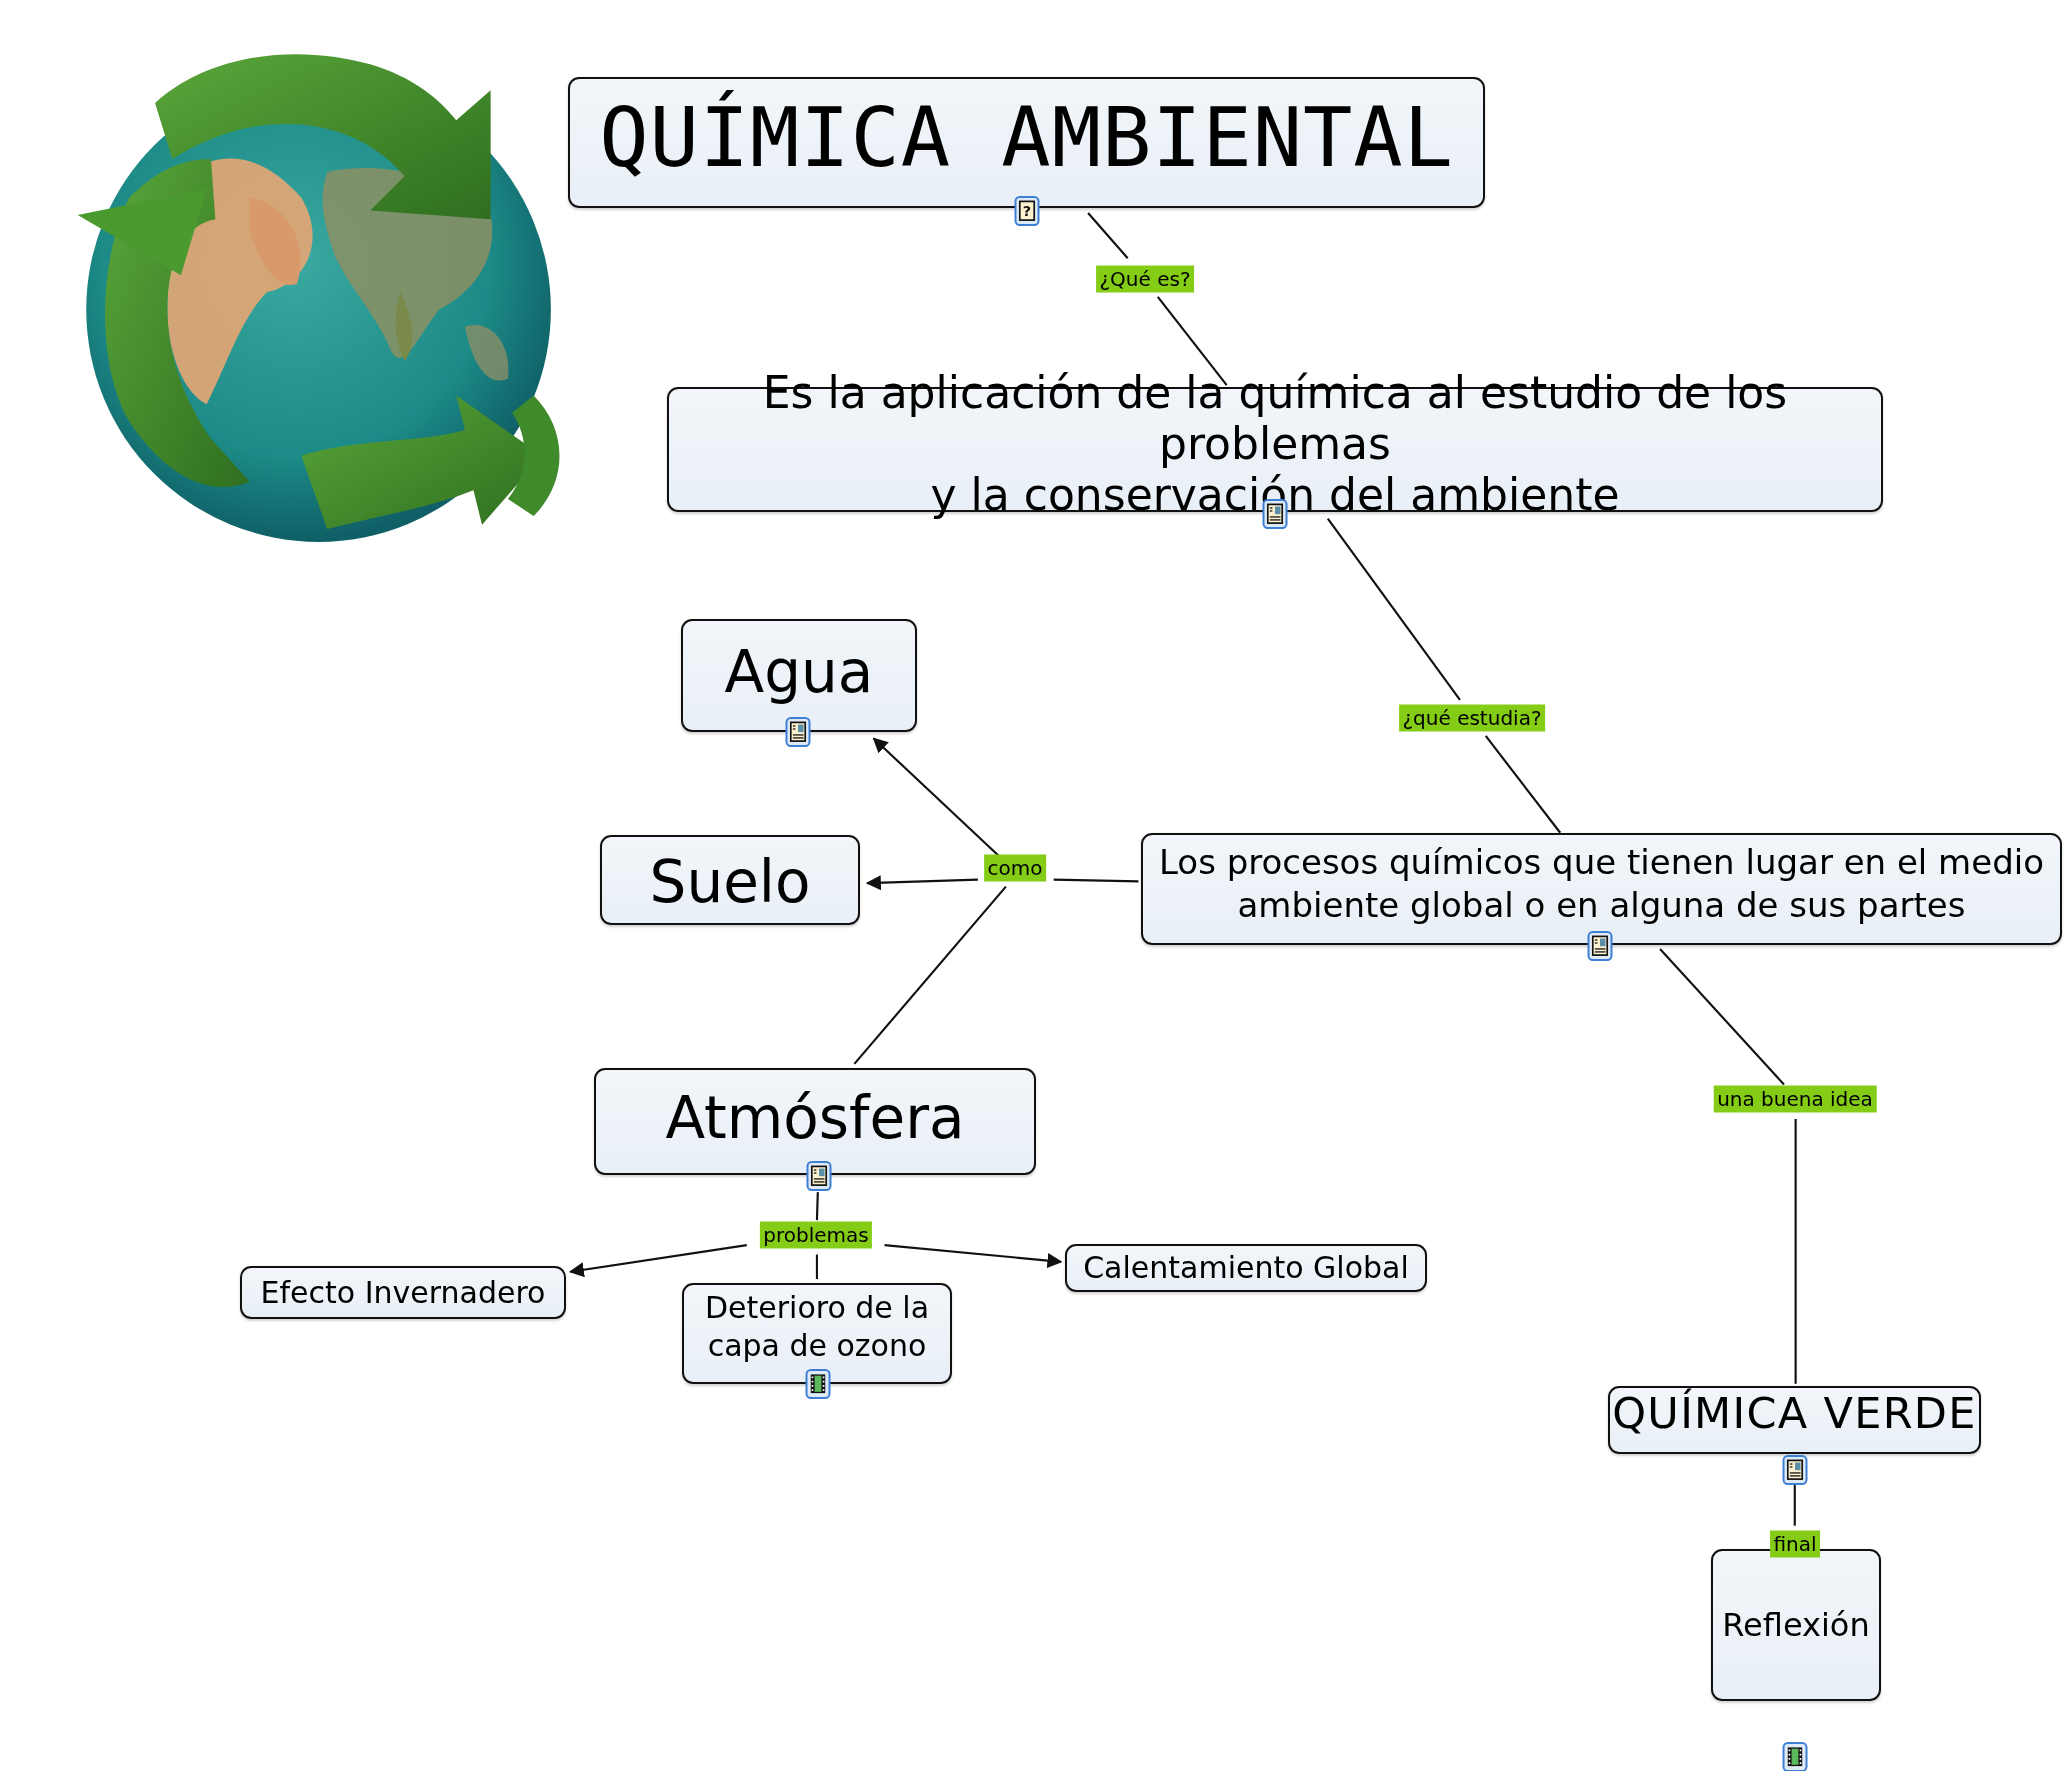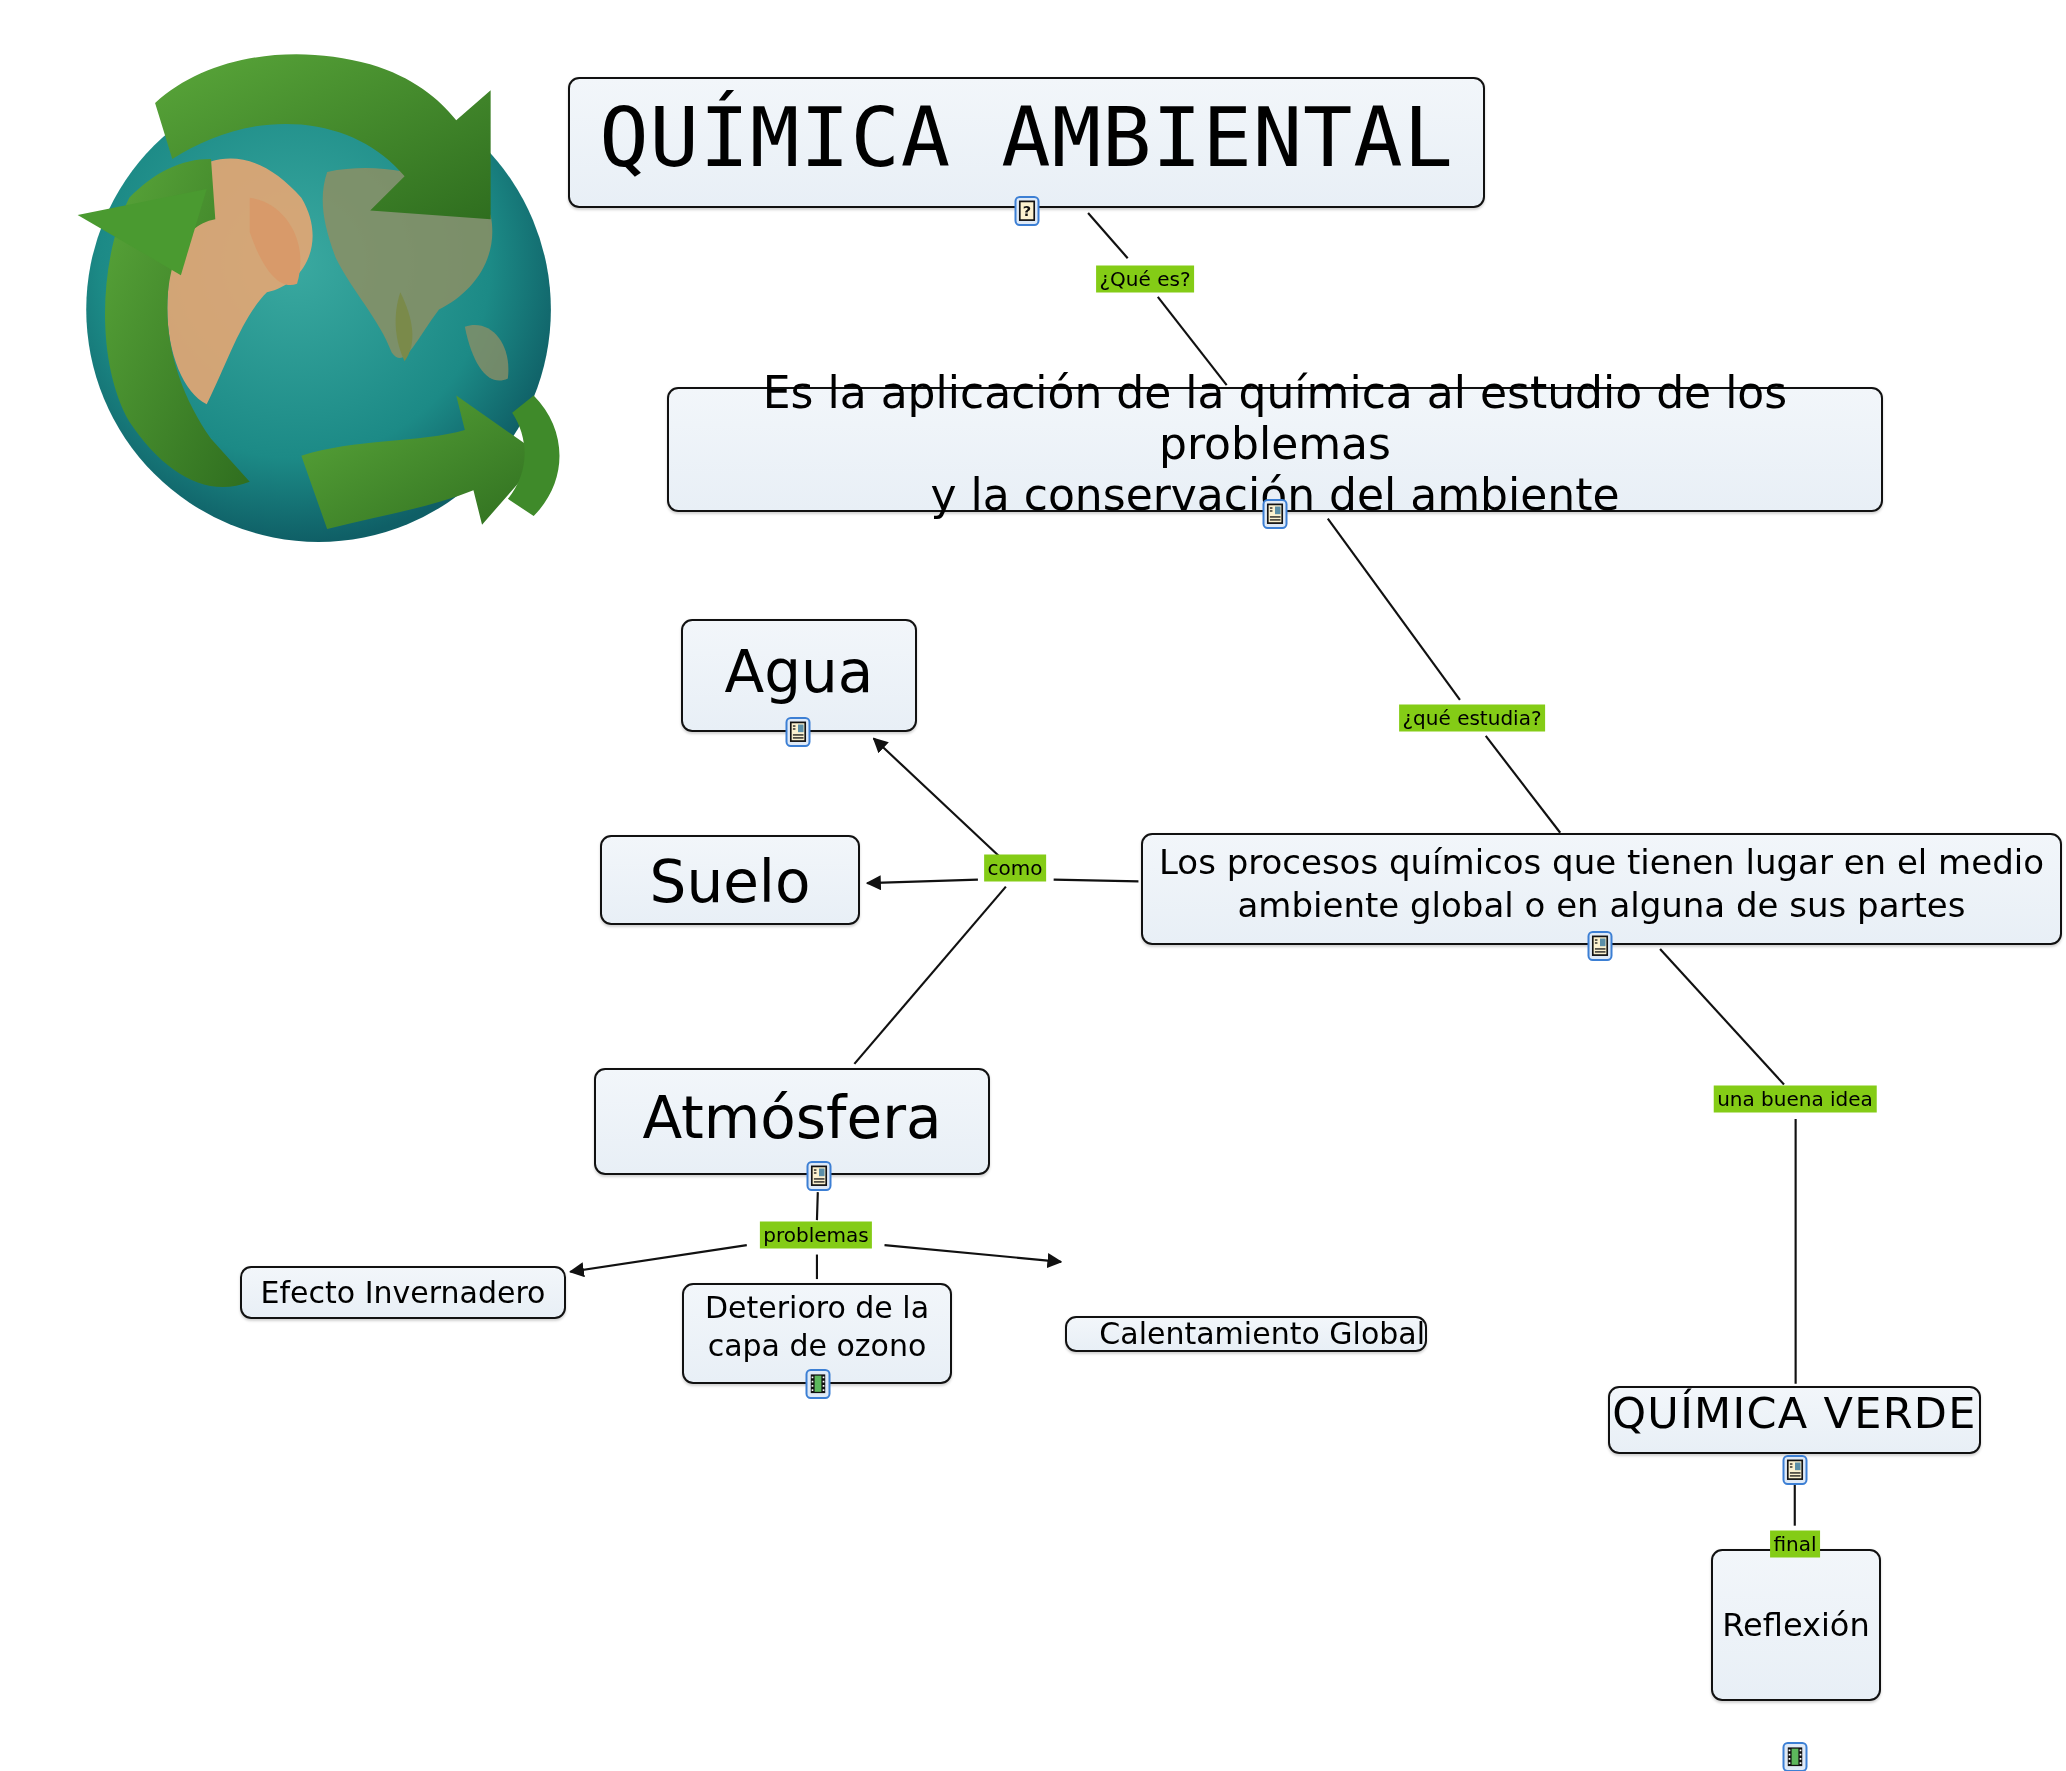--- a/index.html
+++ b/index.html
@@ -150,21 +150,21 @@
         <rect x="8" y="17" width="6" height="3" fill="#111"></rect>
         <rect x="8" y="31" width="25" height="3" fill="#111"></rect>
         <rect x="8" y="38" width="25" height="3" fill="#111"></rect>
       </svg>
   </div>
 
   <div class="node huge-node" style="left:600px; top:835px; width:260px; height:90px;">
     <span class="label" style="transform:translateY(1.7px);">Suelo</span>
   </div>
 
-  <div class="node huge-node" style="left:594px; top:1068px; width:396px; height:107px;">
+  <div class="node huge-node" style="left:594px; top:1068px; width:442px; height:107px;">
     <span class="label">Atmósfera</span>
   </div>
   <div class="res-icon" style="left:819px; top:1176px;">
     <svg width="17" height="21.5" viewBox="0 0 40 50">
         <rect x="3" y="3" width="34" height="44" fill="#fbf1cf" stroke="#111" stroke-width="4"></rect>
         <rect x="20" y="8" width="13" height="18" fill="#5b8fa8"></rect>
         <rect x="8" y="10" width="6" height="3" fill="#111"></rect>
         <rect x="8" y="17" width="6" height="3" fill="#111"></rect>
         <rect x="8" y="31" width="25" height="3" fill="#111"></rect>
         <rect x="8" y="38" width="25" height="3" fill="#111"></rect>
@@ -187,21 +187,21 @@
         <rect x="5" y="18" width="4" height="4" fill="#fff"></rect>
         <rect x="5" y="28" width="4" height="4" fill="#fff"></rect>
         <rect x="5" y="38" width="4" height="4" fill="#fff"></rect>
         <rect x="31" y="8" width="4" height="4" fill="#fff"></rect>
         <rect x="31" y="18" width="4" height="4" fill="#fff"></rect>
         <rect x="31" y="28" width="4" height="4" fill="#fff"></rect>
         <rect x="31" y="38" width="4" height="4" fill="#fff"></rect>
       </svg>
   </div>
 
-  <div class="node small-node" style="left:1065px; top:1316px; width:362px; height:36px;justify-content:flex-end;">
+  <div class="node small-node" style="left:1065px; top:1244px; width:362px; height:48px;">
     <span class="label">Calentamiento Global</span>
   </div>
 
   <div class="node vm-node" style="left:1608px; top:1386px; width:373px; height:68px;">
     <span class="label">QUÍMICA VERDE</span>
   </div>
   <div class="res-icon" style="left:1795px; top:1470px;">
     <svg width="17" height="21.5" viewBox="0 0 40 50">
         <rect x="3" y="3" width="34" height="44" fill="#fbf1cf" stroke="#111" stroke-width="4"></rect>
         <rect x="20" y="8" width="13" height="18" fill="#5b8fa8"></rect>

